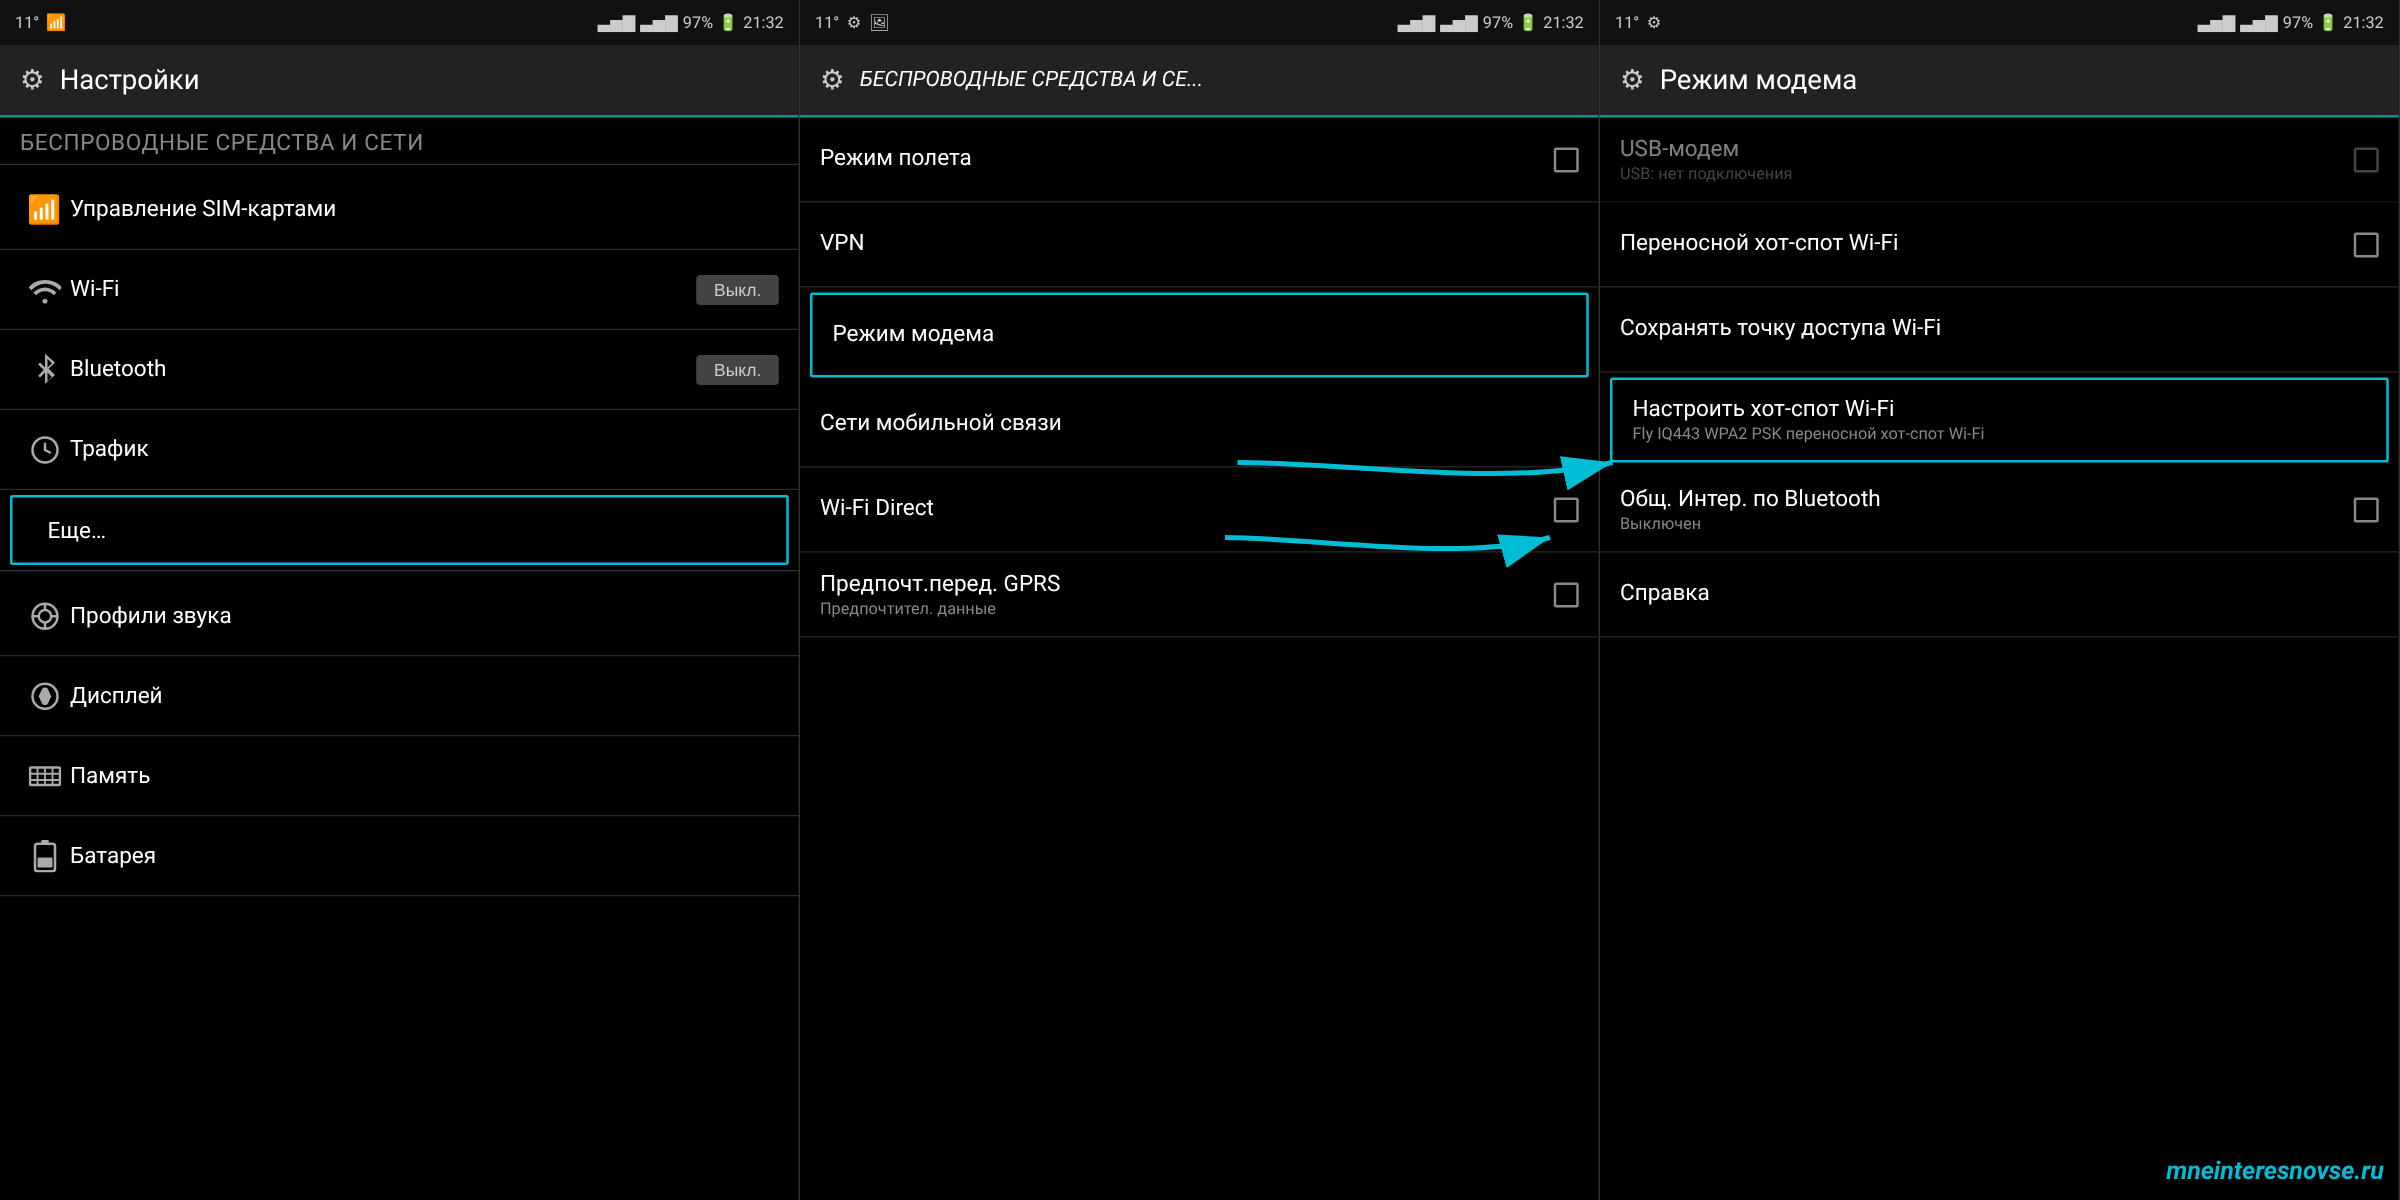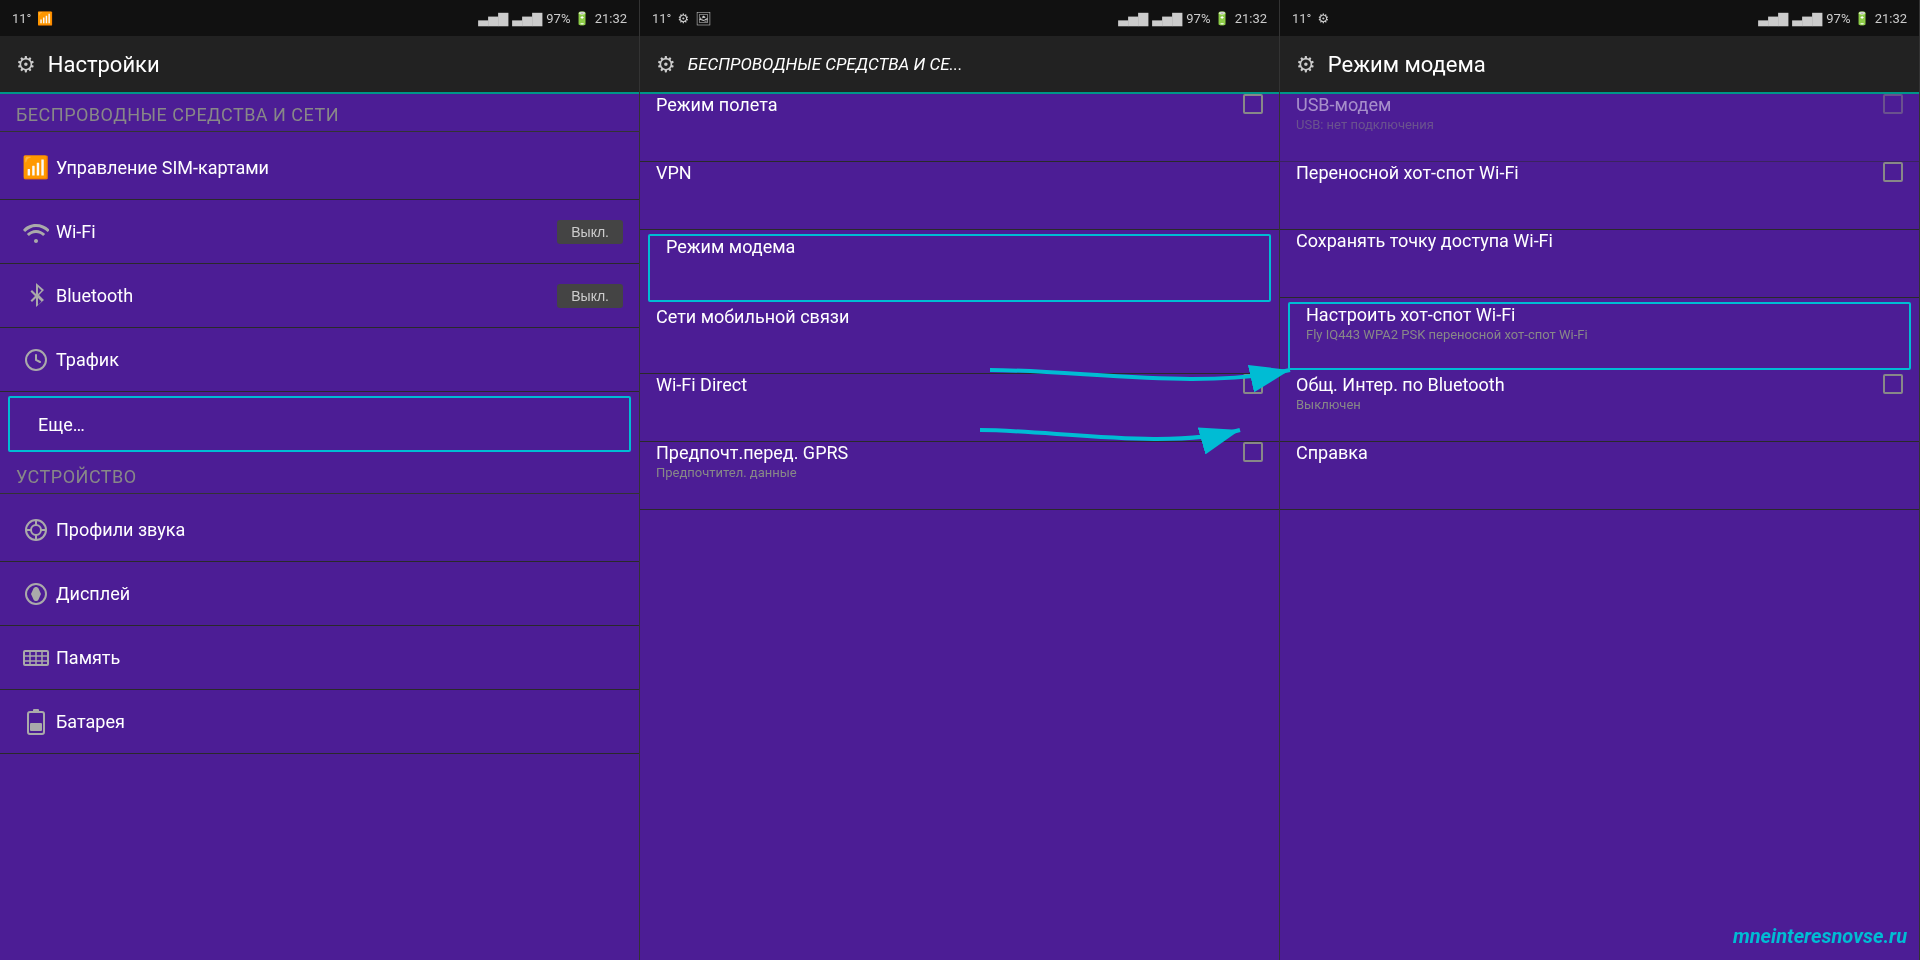--- a/index.html
+++ b/index.html
@@ -10,21 +10,21 @@
       display: flex;
       flex-direction: row;
       font-family: 'Roboto', Arial, sans-serif;
       overflow: hidden;
     }
 
     
     .phone-panel {
       width: 640px;
       height: 960px;
-      background: #4c1d95;
+      background: #000000;
       display: flex;
       flex-direction: column;
       border-right: 1px solid #333;
       position: relative;
     }
 
     
     .status-bar {
       background: #111;
       height: 36px;
@@ -113,21 +113,21 @@
       border: 2px solid #00bcd4;
       margin: 4px 8px;
       border-radius: 2px;
       height: 56px;
       padding: 0 28px;
     }
 
     
     .menu-item-sub {
       display: flex;
-      align-items: flex-start;
+      align-items: center;
       padding: 0 16px;
       min-height: 68px;
       border-bottom: 1px solid #2a2a2a;
       cursor: pointer;
       position: relative;
     }
     .menu-item-sub-text {
       flex: 1;
     }
     .menu-item-sub-title {
@@ -231,21 +231,20 @@
         <path d="M13 8v5l4 2" stroke="#aaa" stroke-width="2" stroke-linecap="round" fill="none"></path>
       </svg>
     </div>
     <span class="menu-item-text">Трафик</span>
   </div>
 
   <div class="menu-item menu-item-highlighted">
     <span class="menu-item-text">Еще…</span>
   </div>
 
-  <div class="section-label">УСТРОЙСТВО</div>
   <div class="section-divider"></div>
 
   <div class="menu-item">
     <div class="menu-item-icon">
       <svg width="26" height="26" viewBox="0 0 26 26" fill="#aaa">
         <circle cx="13" cy="13" r="10" stroke="#aaa" stroke-width="2" fill="none"></circle>
         <circle cx="13" cy="13" r="5" stroke="#aaa" stroke-width="2" fill="none"></circle>
         <line x1="3" y1="13" x2="8" y2="13" stroke="#aaa" stroke-width="2"></line>
         <line x1="18" y1="13" x2="23" y2="13" stroke="#aaa" stroke-width="2"></line>
         <line x1="13" y1="3" x2="13" y2="8" stroke="#aaa" stroke-width="2"></line>

